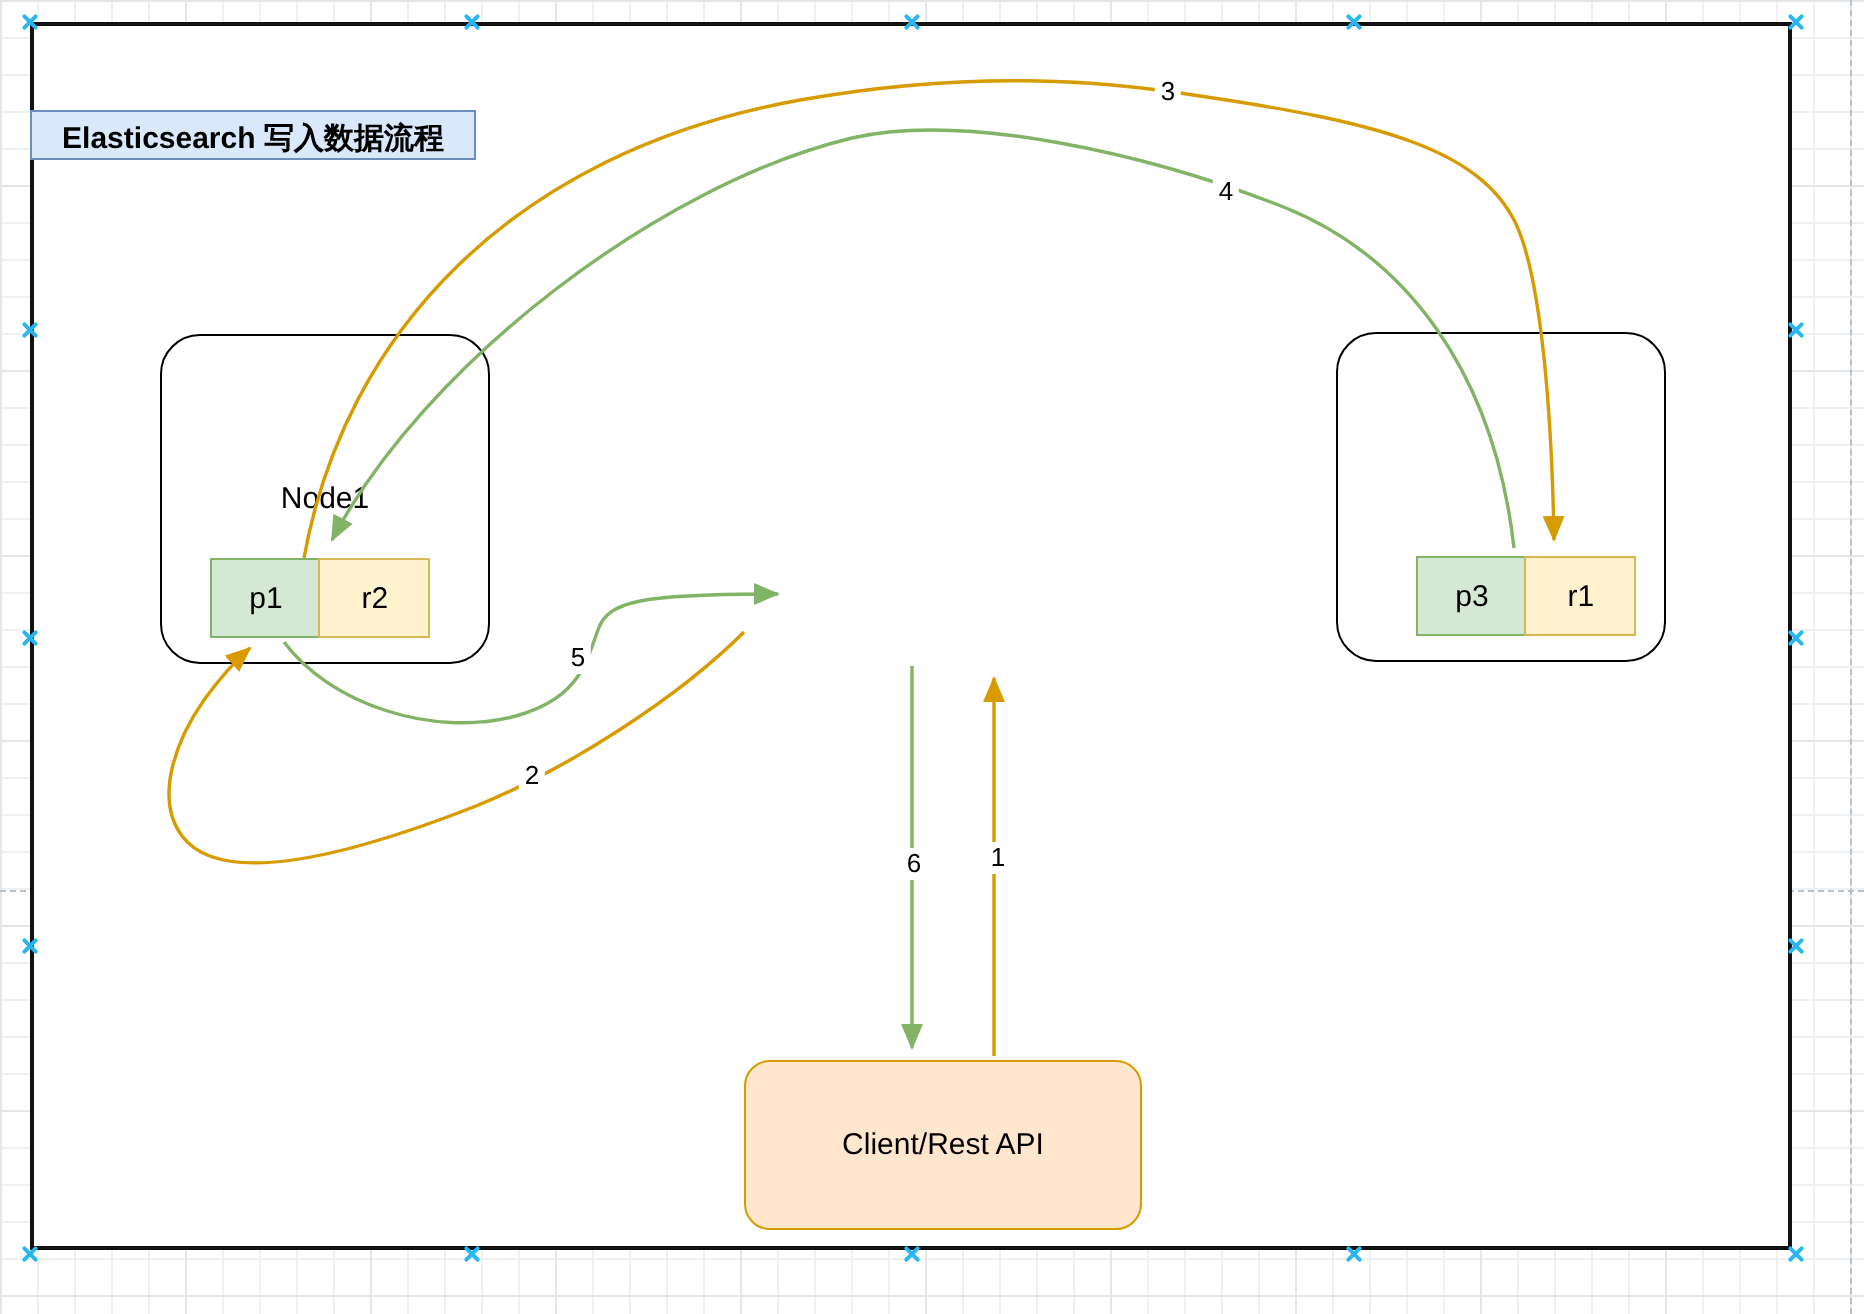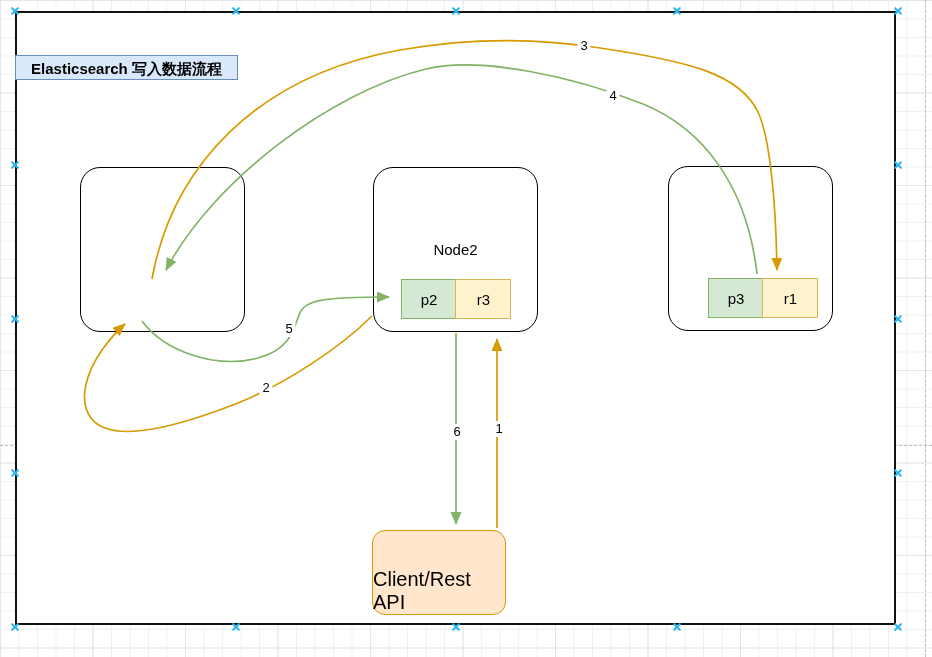--- a/index.html
+++ b/index.html
@@ -36,24 +36,24 @@
     font-size:15px;
   }
   .shard-row{position:absolute;top:111px;display:flex;}
   .shard{
     width:56px;height:40px;box-sizing:border-box;
     display:flex;align-items:center;justify-content:center;font-size:15px;
   }
   .shard.primary{background:#D5E8D4;border:1.6px solid #82B366;}
   .shard.replica{background:#FFF2CC;border:1.6px solid #D6B656;margin-left:-1.6px;}
   .client-box{
-    position:absolute;left:372px;top:530px;width:134px;height:85px;
+    position:absolute;left:372px;top:530px;width:199px;height:85px;
     background:#FFE6CC;border:1.6px solid #D79B00;border-radius:13px;
-    box-sizing:border-box;display:flex;align-items:flex-end;justify-content:center;
-    font-size:20px;z-index:3;
+    box-sizing:border-box;display:flex;align-items:center;justify-content:center;
+    font-size:15px;z-index:3;
   }
   #edges{position:absolute;left:0;top:0;z-index:4;pointer-events:none;}
   #edges path{pointer-events:stroke;}
   .edge-label{
     position:absolute;transform:translate(-50%,-50%);
     background:#ffffff;padding:0 3px;font-size:13px;line-height:16px;
     z-index:5;
   }
   .handle{position:absolute;width:9px;height:9px;margin:-5px 0 0 -5px;z-index:6;}
   .handle::before,.handle::after{
@@ -71,33 +71,31 @@
   <div class="pagebreak-h"></div>
   <div class="pagebreak-v"></div>
 
   <div class="page"></div>
 
   <div class="title-box">
     <span>Elasticsearch 写入数据流程</span>
   </div>
 
   <div class="node" style="left:80px;">
-  </div>
-
-  <div class="node" style="left:373px;">
-    <div class="node-label">Node2</div>
-    <div class="shard-row" style="left:27px;">
+    <div class="node-label">Node1</div>
+    <div class="shard-row" style="left:24px;">
       <div class="shard primary">
-        <span>p2</span>
+        <span>p1</span>
       </div>
       <div class="shard replica">
-        <span>r3</span>
+        <span>r2</span>
       </div>
     </div>
   </div>
+
 
   <div class="node" style="left:668px;top:166px;">
     <div class="shard-row" style="left:26px;margin-left:13px;">
       <div class="shard primary">
         <span>p3</span>
       </div>
       <div class="shard replica">
         <span>r1</span>
       </div>
     </div>

